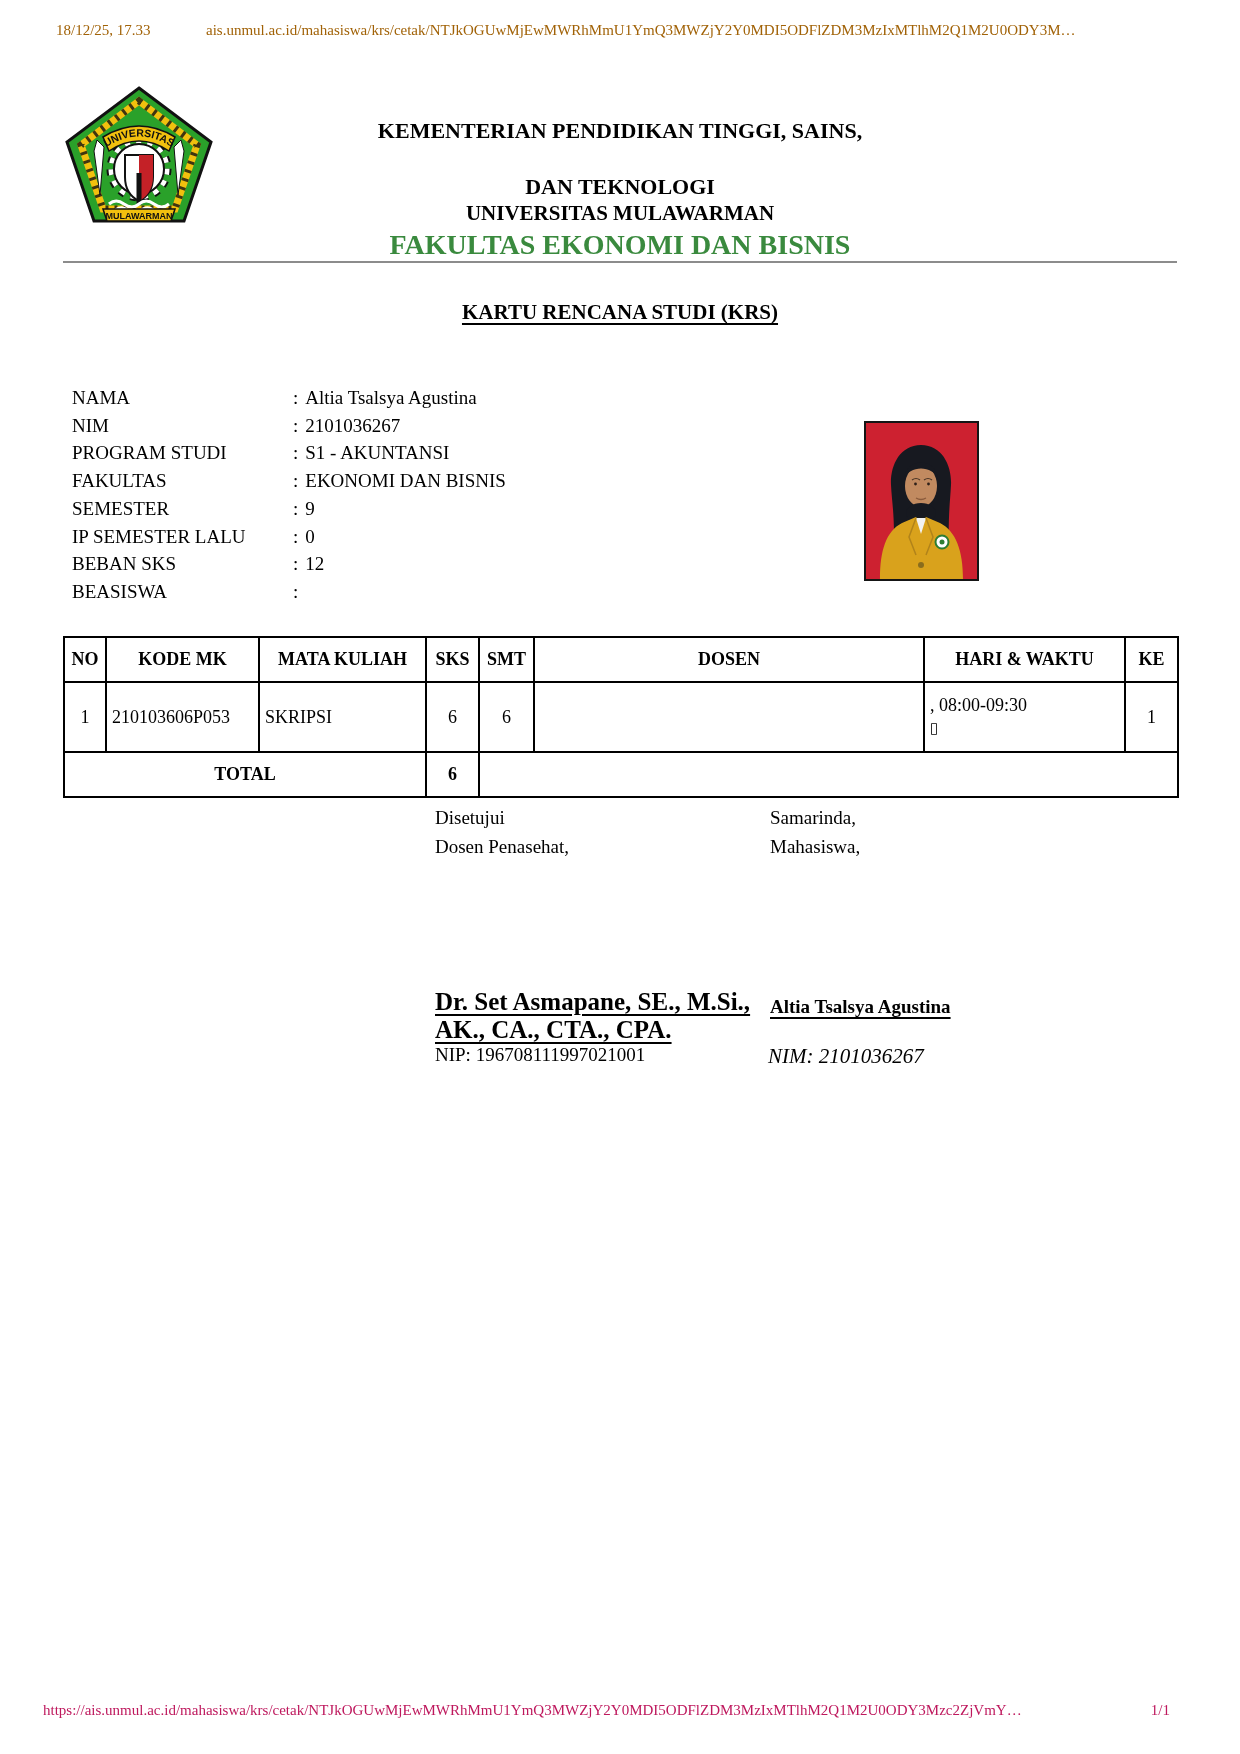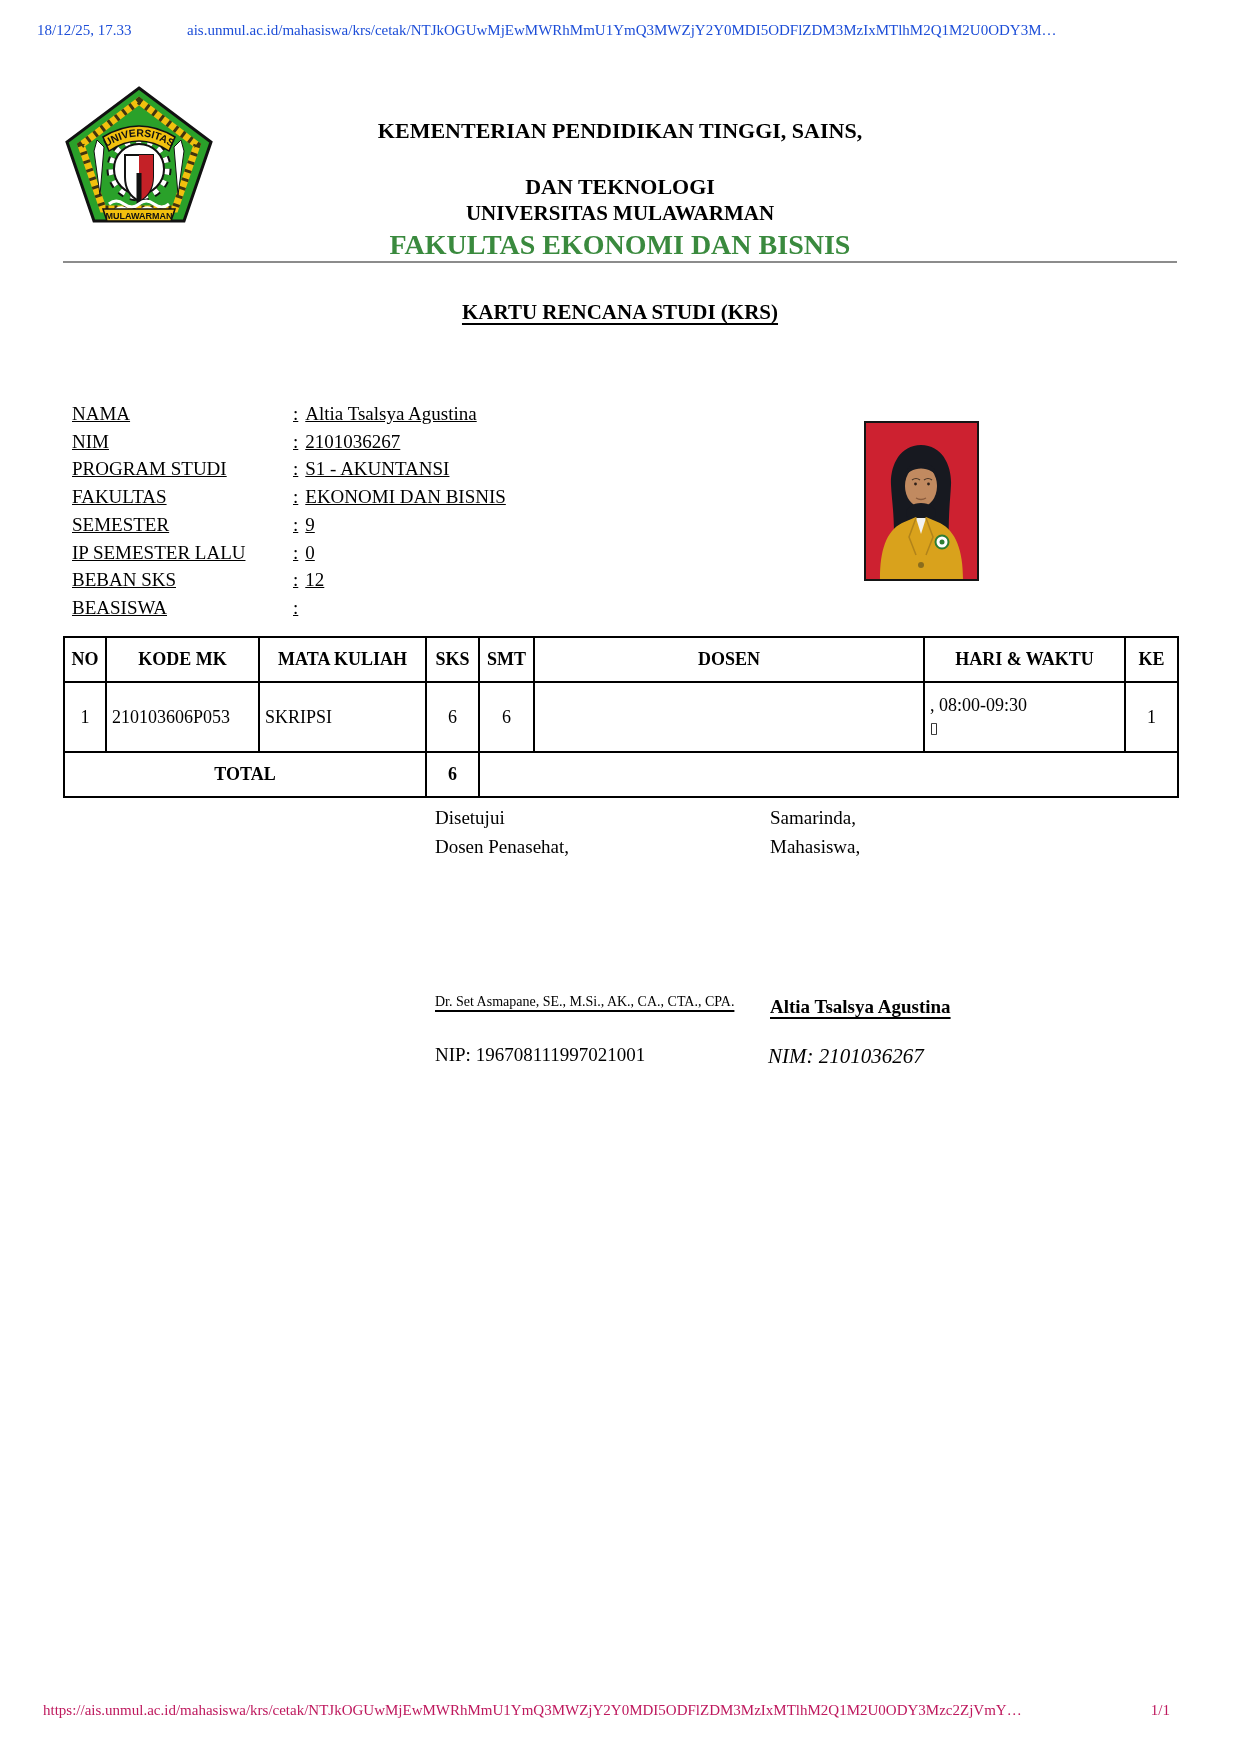--- a/index.html
+++ b/index.html
@@ -2,42 +2,42 @@
 <html><head>
 <meta charset="utf-8">
 <style>
   * { margin:0; padding:0; box-sizing:border-box; }
   body { background:#ffffff; }
   .page {
     position:relative; width:1240px; height:1754px; background:#fff;
     font-family:"Liberation Serif","DejaVu Serif",serif; color:#000; overflow:hidden;
   }
   
-  .print-header { position:absolute; top:22px; left:37px; right:43px; display:flex; font-size:15px; color:#1d4ed8; }
+  .print-header { position:absolute; top:22px; left:56px; right:43px; display:flex; font-size:15px; color:#a16207; }
   .ph-date { width:150px; flex:0 0 150px; }
   .ph-url  { flex:1; white-space:nowrap; overflow:hidden; }
   .print-footer { position:absolute; top:1702px; left:43px; right:70px; display:flex; justify-content:space-between; font-size:15px; color:#be185d; }
   .pf-url { white-space:nowrap; overflow:hidden; }
   .pf-page { flex:0 0 auto; padding-left:20px; }
 
   
   .letterhead { position:absolute; left:63px; top:85px; width:1114px; }
   .logo { position:absolute; left:0; top:0; width:152px; height:140px; }
   .lh-text { text-align:center; padding-top:3px; }
   .lh1, .lh2 { font-size:22px; font-weight:bold; line-height:27px;margin-top:29px; }
   .lh3 { font-size:21px; font-weight:bold; line-height:27px; }
   .lh4 { font-size:28px; font-weight:bold; line-height:36px; color:#3a8a3e; }
   .rule { position:absolute; left:63px; top:261px; width:1114px; border-top:2px solid #8c8c8c; }
 
   
   .doc-title { position:absolute; left:0; top:300px; width:100%; text-align:center; font-size:21px; font-weight:bold; }
   .u2 { text-decoration:underline; text-decoration-thickness:2px; text-underline-offset:4px; }
 
   
-  .student-info { position:absolute; left:72px; top:400px; font-size:19px;text-decoration:underline; }
+  .student-info { position:absolute; left:72px; top:384px; font-size:19px; }
   .info-row { display:flex; line-height:27.7px; }
   .info-label { width:221px; flex:0 0 221px; }
   .info-colon { padding-right:7px; }
 
   
   .photo-frame { position:absolute; left:864px; top:421px; width:115px; height:160px; border:2px solid #151515; }
   .photo-frame svg { display:block; width:100%; height:100%; }
 
   
   .krs-table { position:absolute; left:63px; top:636px; width:1114px; border-collapse:collapse; font-size:18px; table-layout:fixed; }
@@ -46,21 +46,21 @@
   .row-data td { height:53px; vertical-align:middle; }
   .c { text-align:center; }
   .l { text-align:left; }
   .hari { vertical-align:top; padding-top:4px; line-height:23px; }
   .tofu { font-family:"DejaVu Sans",sans-serif; font-size:15px; }
   .row-total td { height:28px; font-weight:bold; text-align:center; }
 
   
   .sig-left-labels  { position:absolute; left:435px; top:804px; font-size:19px; line-height:28.5px; }
   .sig-right-labels { position:absolute; left:770px; top:804px; font-size:19px; line-height:28.5px; }
-  .sig-left-name  { position:absolute; left:435px; top:988px; width:348px; font-size:14px; font-weight:normal; line-height:28px; }
+  .sig-left-name  { position:absolute; left:435px; top:988px; width:348px; font-size:25px; font-weight:bold; line-height:28px; }
   .sig-left-id    { position:absolute; left:435px; top:1044px; font-size:19px; }
   .sig-right-name { position:absolute; left:770px; top:996px; font-size:19px; font-weight:bold; }
   .sig-right-id   { position:absolute; left:768px; top:1044px; font-size:21px;font-style:italic; }
   .logo-text { font-family:"Liberation Sans",sans-serif; }
 </style>
 </head>
 <body>
 
 <div class="page">
 

